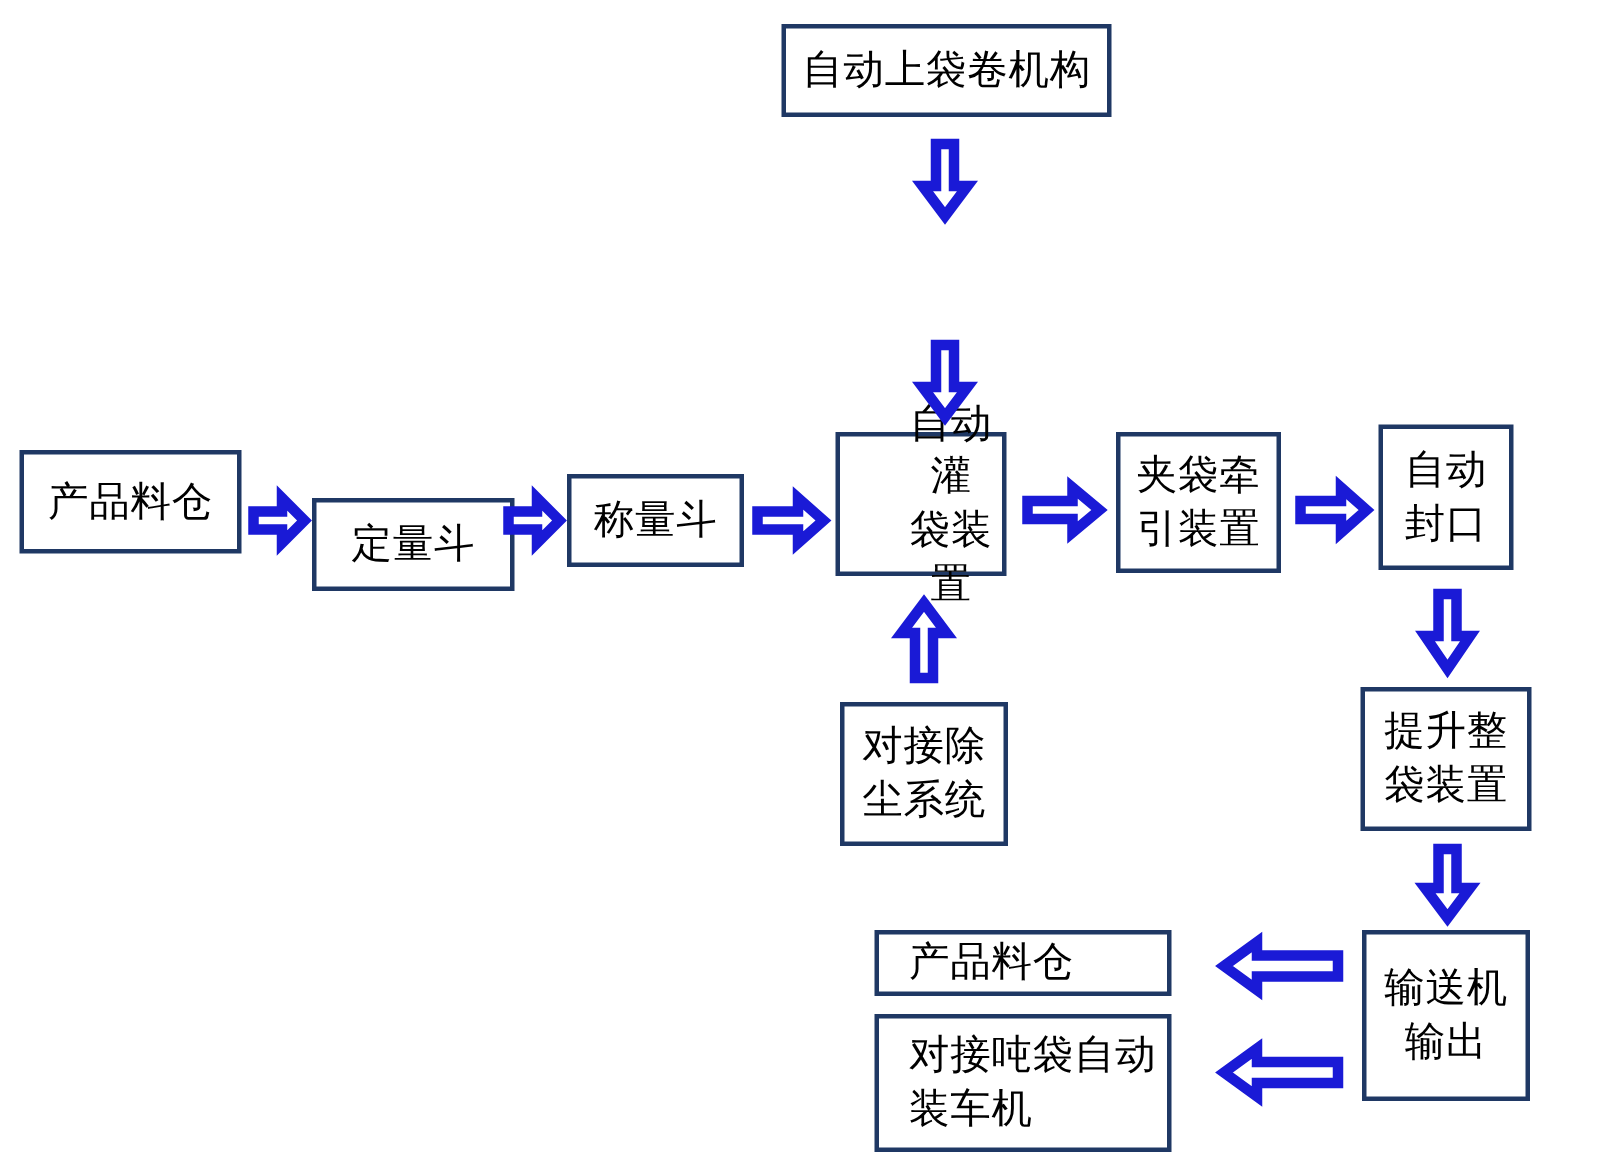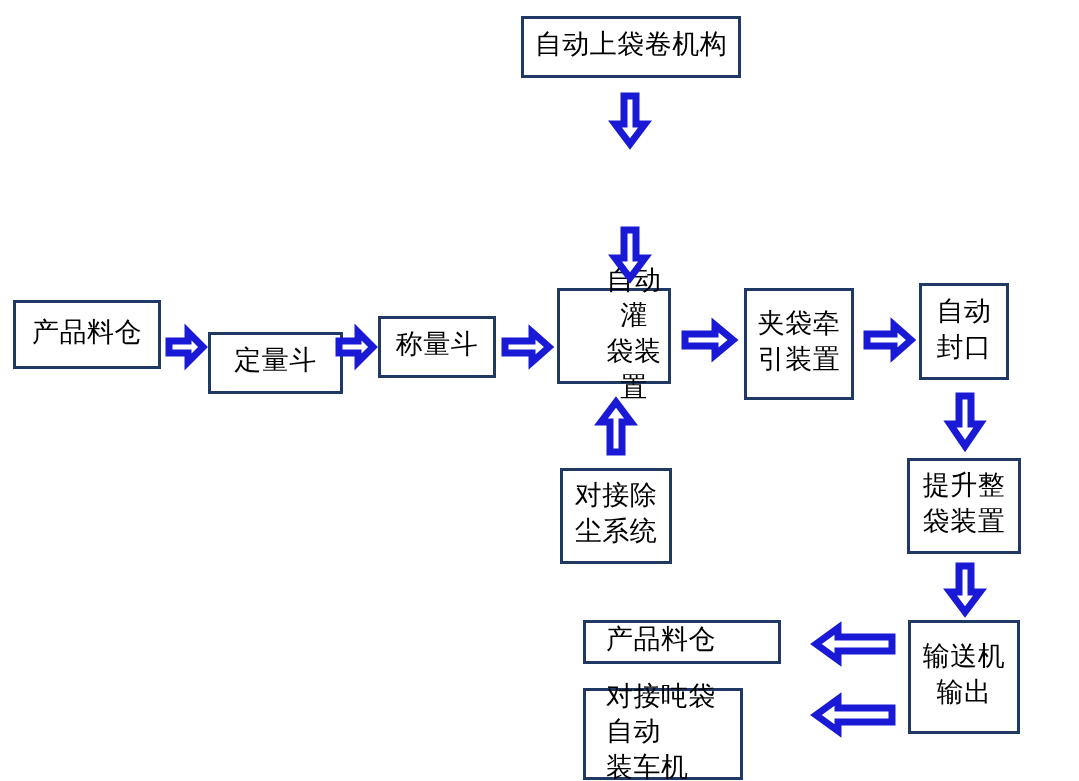--- a/index.html
+++ b/index.html
@@ -5,21 +5,21 @@
   html, body {
     margin: 0;
     padding: 0;
     background: #ffffff;
   }
   #canvas {
     position: relative;
     width: 1079px;
     height: 781px;
     background: #ffffff;
-    font-family: Liberation Mono, monospace;
+    font-family: Liberation Sans, sans-serif;
     overflow: hidden;
   }
   .node {
     position: absolute;
     box-sizing: border-box;
     border: 3px solid #1F3864;
     background: #ffffff;
     color: #000000;
     display: flex;
     align-items: center;
@@ -61,38 +61,38 @@
 
   <div class="node" style="left:13px; top:300px; width:148px; height:69px;">产品料仓</div>
 
   <div class="node" style="left:208px; top:332px; width:135px; height:62px;">定量斗</div>
 
   <div class="node" style="left:378px; top:316px; width:118px; height:62px;">称量斗</div>
 
   <div class="node" style="left:557px; top:288px; width:114px; height:96px;padding-left:40px;">自动灌
 袋装置</div>
 
-  <div class="node" style="left:744px; top:288px; width:110px; height:112px;">夹袋牵
+  <div class="node" style="left:744px; top:288px; width:110px; height:94px;">夹袋牵
 引装置</div>
 
   <div class="node" style="left:919px; top:283px; width:90px; height:97px;">自动
 封口</div>
 
   <div class="node" style="left:560px; top:468px; width:112px; height:96px;">对接除
 尘系统</div>
 
   <div class="node" style="left:907px; top:458px; width:114px; height:96px;">提升整
 袋装置</div>
 
   <div class="node" style="left:908px; top:620px; width:112px; height:114px;">输送机
 输出</div>
 
   <div class="node left-align" style="left:583px; top:620px; width:198px; height:44px;">产品料仓</div>
 
-  <div class="node left-align" style="left:583px; top:676px; width:160px; height:92px;margin-top:12px;">对接吨袋自动
+  <div class="node left-align" style="left:583px; top:676px; width:198px; height:92px;">对接吨袋自动
 装车机</div>
 
   <div class="arrow" style="left:612px; top:92px; width:36px; height:56px;">
     <svg width="36" height="56" viewBox="0 0 36 56">
       <polygon points="12,4 24,4 24,32 33,32 18,52 3,32 12,32"></polygon>
     </svg>
   </div>
 
   <div class="arrow" style="left:612px; top:226px; width:36px; height:56px;">
     <svg width="36" height="56" viewBox="0 0 36 56">

